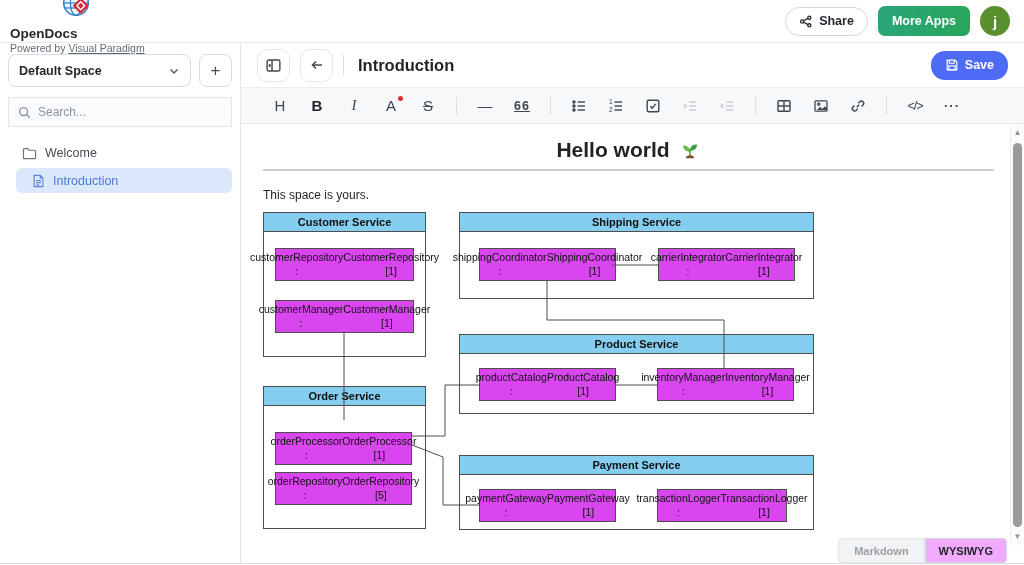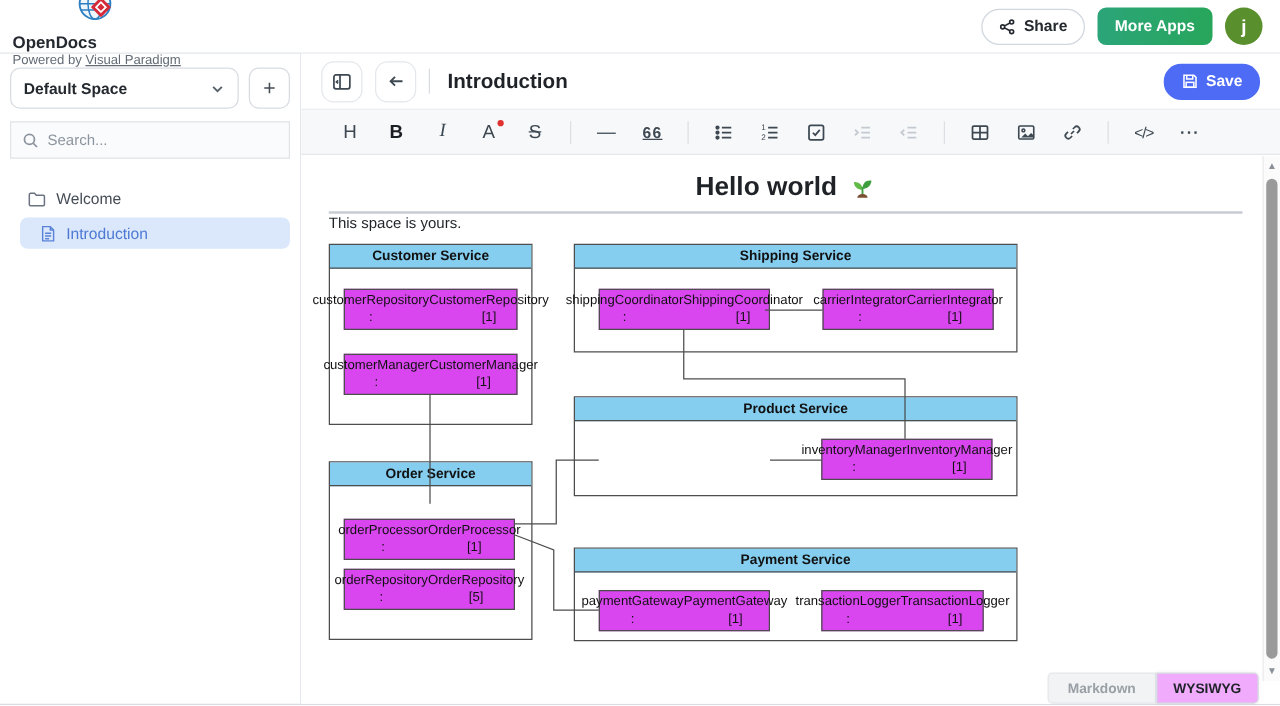--- a/index.html
+++ b/index.html
@@ -20,21 +20,21 @@
 
   
   .app-body { display: flex; height: 521px; border-bottom: 1px solid #d8dce2; }
 
   
   .sidebar { width: 241px; border-right: 1px solid #e4e7eb; padding: 11px 8px; flex-shrink: 0; }
   .space-row { display: flex; gap: 8px; margin-bottom: 10px; }
   .space-select { flex: 1; height: 33px; border: 1px solid #d8dce1; border-radius: 8px; display: flex; align-items: center; padding: 0 10px; font-size: 12.5px; font-weight: 700; color: #24292f; cursor: pointer; background: #fff; }
   .space-select .chev { margin-left: auto; }
   .add-btn { width: 33px; height: 33px; border: 1px solid #d8dce1; border-radius: 8px; background: #fff; font-size: 17px; color: #444c56; cursor: pointer; display: flex; align-items: center; justify-content: center; }
-  .search-box { height: 30px; border: 1px solid #e1e4e8; border-radius: 0; background: #fafbfc; display: flex; align-items: center; padding: 0 9px; gap: 7px; margin-bottom: 20px; }
+  .search-box { height: 30px; border: 1px solid #e1e4e8; border-radius: 0; background: #fafbfc; display: flex; align-items: center; padding: 0 9px; gap: 7px; margin-bottom: 14px; }
   .search-box input { border: none; outline: none; background: transparent; font-size: 12px; color: #57606a; width: 100%; font-family: "Liberation Sans", sans-serif; }
   .search-box input::placeholder { color: #8c959f; }
   .tree-row { display: flex; align-items: center; gap: 8px; height: 24px; padding-left: 14px; font-size: 12.5px; color: #444c56; cursor: pointer; border-radius: 6px; }
   .tree-row.selected { margin-left: 8px; padding-left: 16px; background: #dbe8fb; color: #4d79d3; height: 25px; margin-top: 3px; }
 
   
   .main { flex: 1; position: relative; background: #fff; }
   .doc-header { height: 44px; display: flex; align-items: center; gap: 10px; padding: 0 16px; }
   .icon-btn { width: 33px; height: 33px; border: 1px solid #e4e7eb; border-radius: 10px; background: #fff; display: flex; align-items: center; justify-content: center; cursor: pointer; color: #3d4852; }
   .vdiv { width: 1px; height: 20px; background: #d8dce1; }
@@ -50,21 +50,21 @@
   .ticon.code { font-size: 12.5px; font-weight: 400; letter-spacing: -1px; }
   .ticon.more { font-weight: 700; font-size: 13px; letter-spacing: 1px; }
   .ticon .dot { position: absolute; top: -1px; right: -3px; width: 5px; height: 5px; border-radius: 50%; background: #e03131; }
   .ticon.disabled svg { stroke: #c4cad1 !important; }
   .tdiv { width: 1px; height: 18px; background: #dcdfe3; flex-shrink: 0; }
 
   .content { height: 440px; padding: 0 30px 0 22px; overflow: hidden; position: relative; }
   .h1-row { margin-top: 14px; display: flex; align-items: center; gap: 9px; justify-content: center; }
   .h1-row h1 { font-size: 21px; font-weight: 700; color: #1f2328; }
   .head-rule { height: 2px; background: #c8cdd4; margin-top: 7px; }
-  .intro-p { font-size: 12px; color: #1f2328; }
+  .intro-p { margin-top: 17px; font-size: 12px; color: #1f2328; }
 
   
   .diagram { position: relative; width: 560px; height: 322px; margin-top: 10px; }
   .svc { position: absolute; border: 1px solid #4d4d4d; background: #fff; z-index: 1; }
   .svc-h { height: 19px; background: #85cef0; border-bottom: 1px solid #4d4d4d; font-size: 11px; font-weight: 700; color: #111; text-align: center; line-height: 18px; }
   .part { position: absolute; height: 33px; background: #d946ef; border: 1px solid #4d4d4d; z-index: 1; display: flex; flex-direction: row; align-items: center; justify-content: center; font-size: 10.5px; color: #111; line-height: 1.3; text-align: center; }
   .connectors { position: absolute; left: 0; top: 0; z-index: 2; pointer-events: none; }
 
   
   .scrollbar { position: absolute; top: 82px; bottom: 18px; right: 0; width: 14px; background: #fbfbfc; border-left: 1px solid #ececee; display: flex; flex-direction: column; align-items: center; }
@@ -316,20 +316,24 @@
           <span>ShippingCoordinator [1]</span>
         </div>
         <div class="part" style="left:395px;top:36px;width:137px">
           <span>carrierIntegrator :</span>
           <span>CarrierIntegrator [1]</span>
         </div>
 
         <div class="svc" style="left:196px;top:122px;width:355px;height:80px">
           <div class="svc-h">Product Service</div>
         </div>
+        <div class="part" style="left:216px;top:156px;width:137px">
+          <span>productCatalog :</span>
+          <span>ProductCatalog [1]</span>
+        </div>
         <div class="part" style="left:394px;top:156px;width:137px">
           <span>inventoryManager :</span>
           <span>InventoryManager [1]</span>
         </div>
 
         <div class="svc" style="left:0;top:174px;width:163px;height:143px">
           <div class="svc-h">Order Service</div>
         </div>
         <div class="part" style="left:12px;top:220px;width:137px">
           <span>orderProcessor :</span>

